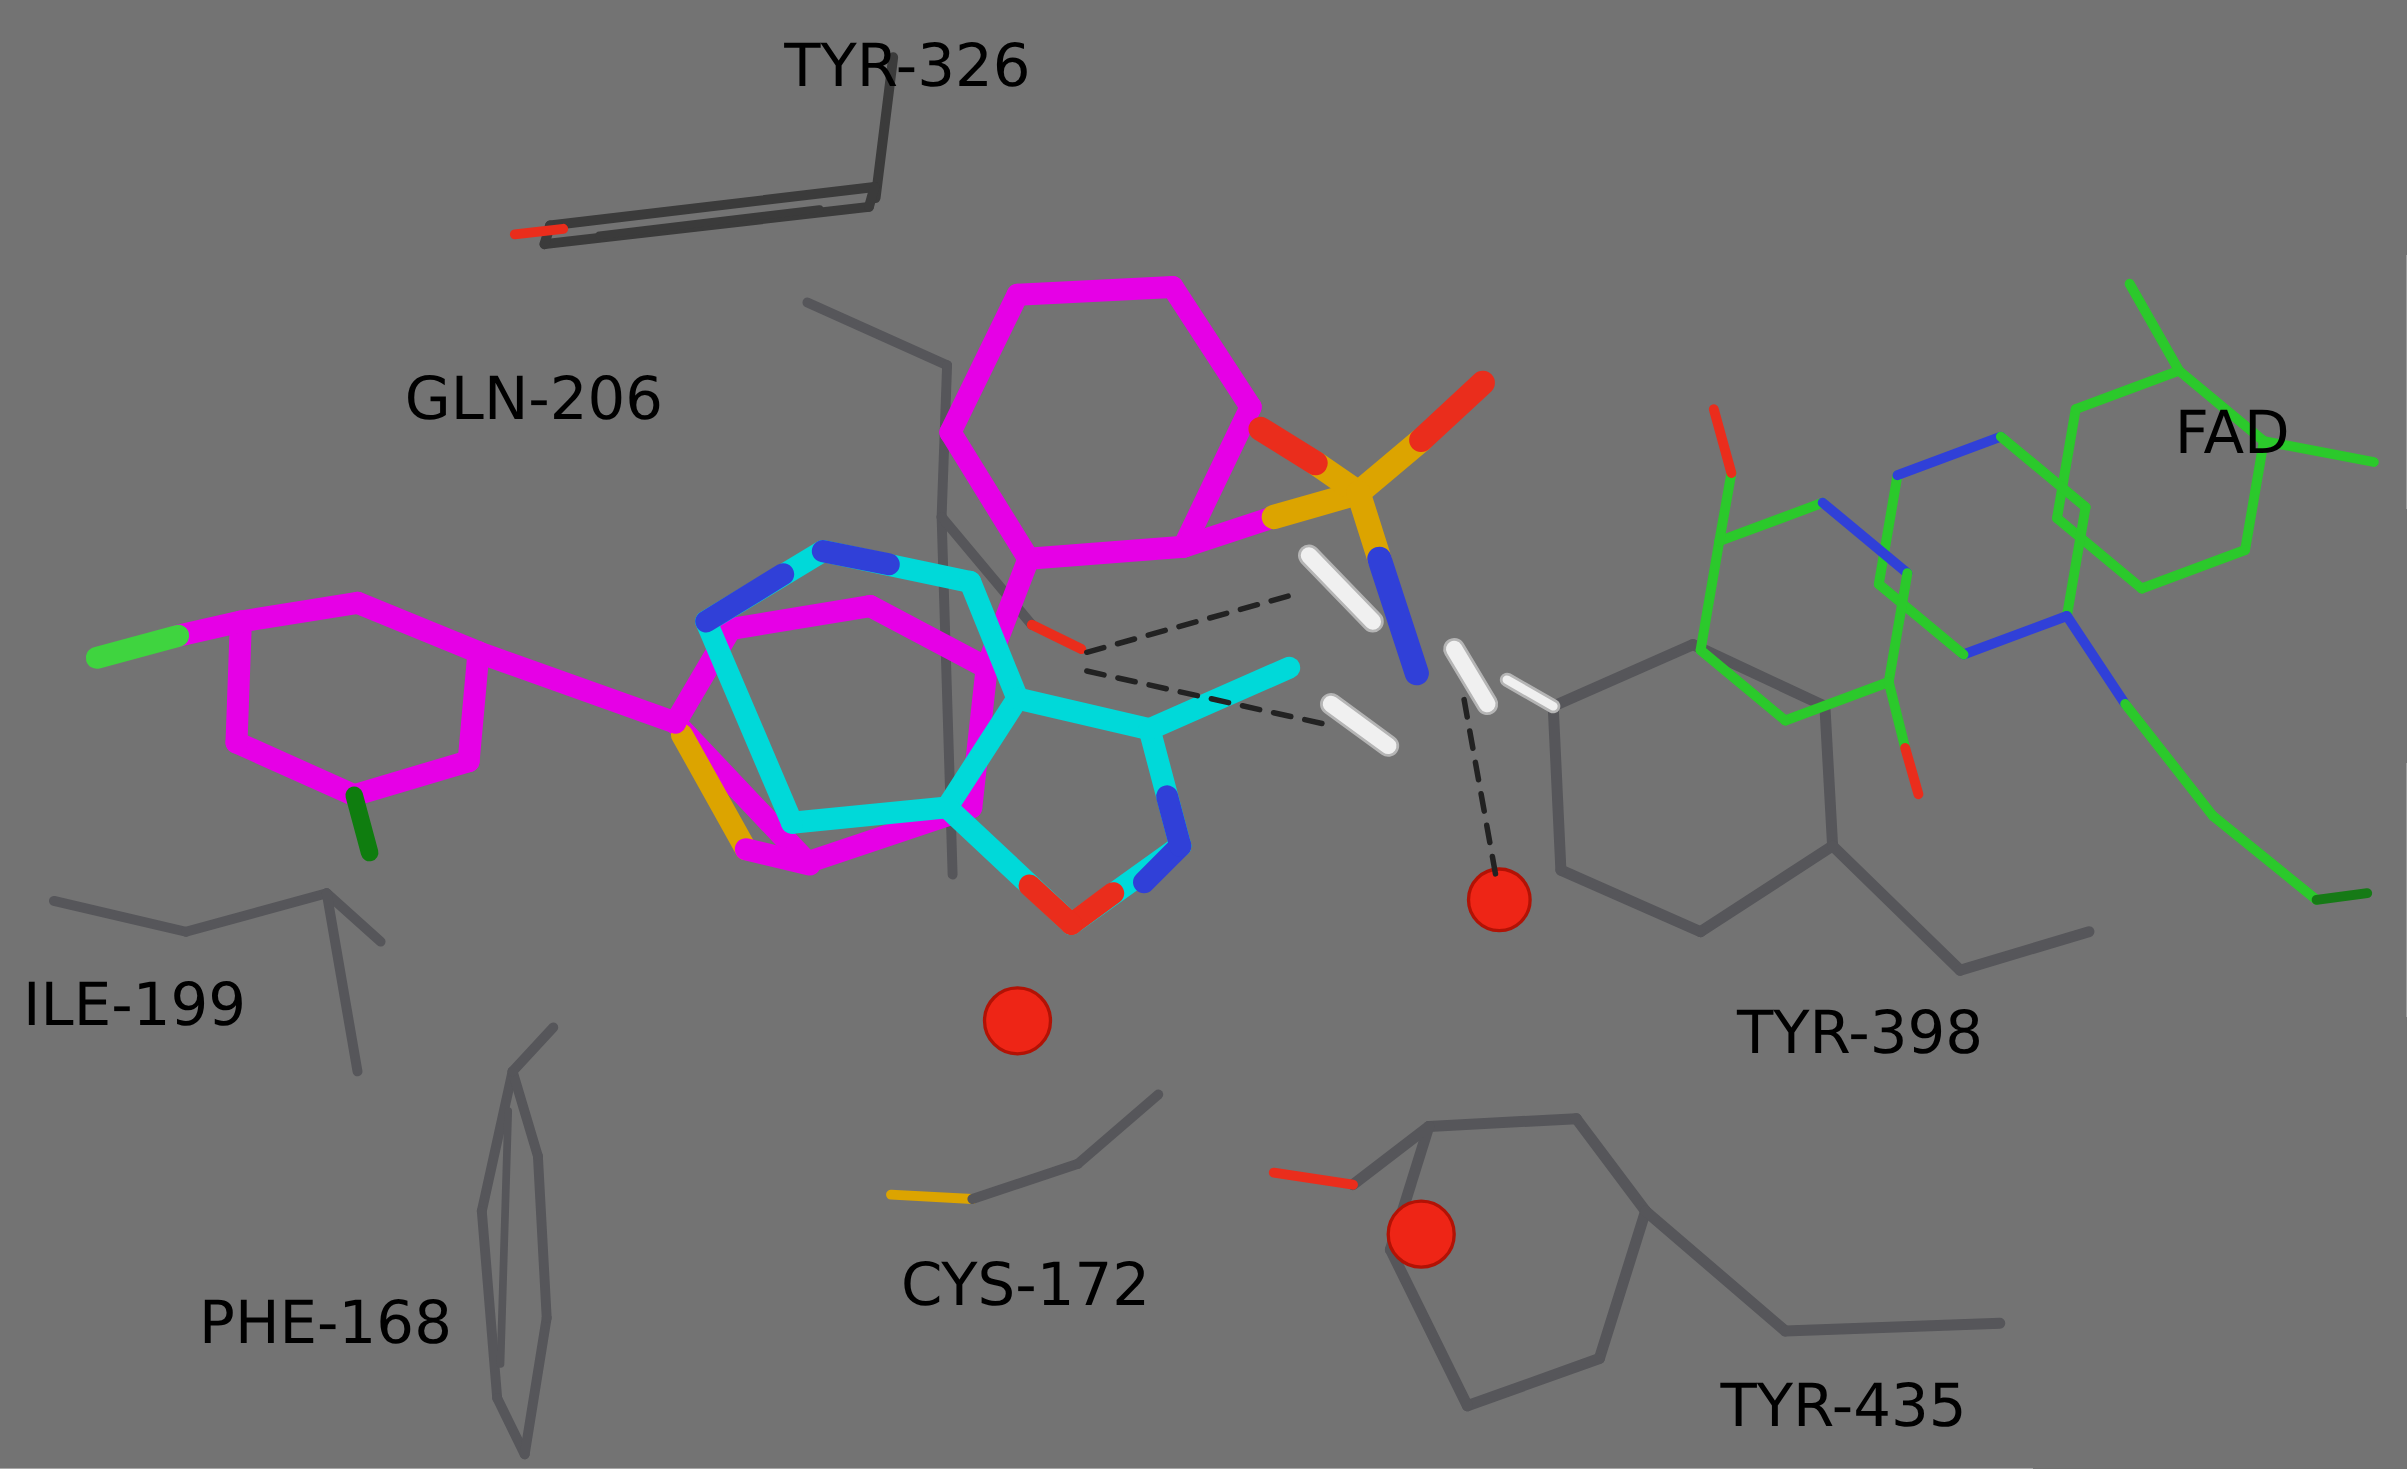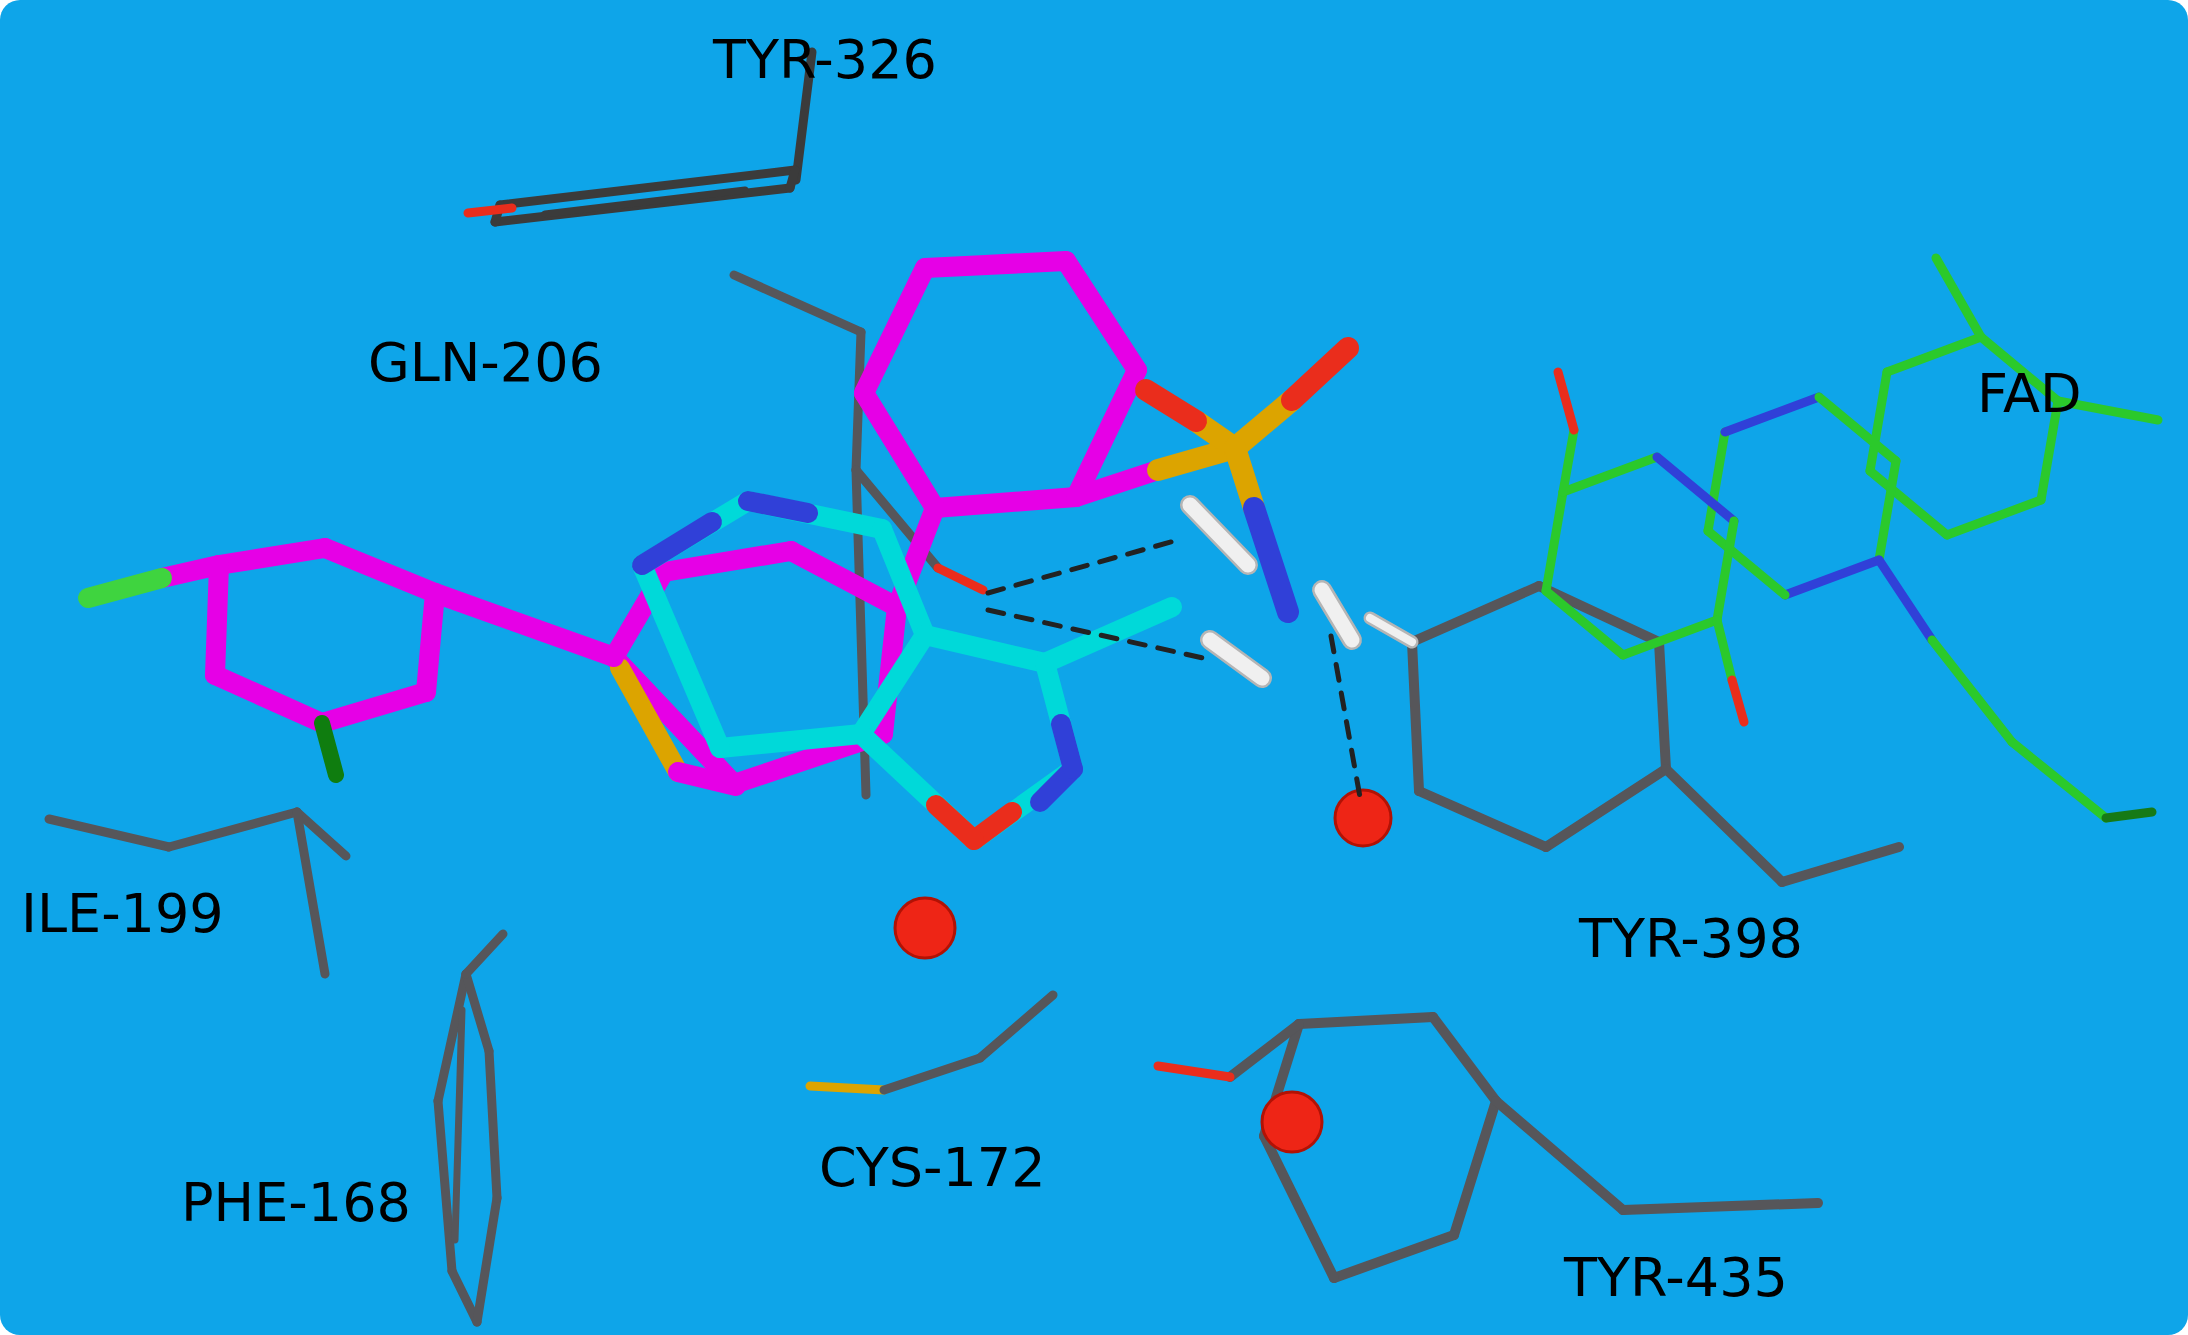--- a/index.html
+++ b/index.html
@@ -1,16 +1,16 @@
 <!DOCTYPE html>
 <html><head>
 <meta charset="utf-8">
 <style>
   html,body{margin:0;padding:0;background:#ffffff;}
-  .figure-wrap{width:100%;max-width:2188px;margin:0 auto;background:#0ea5e9;border-radius:20px;}
+  .figure-wrap{width:100%;max-width:2188px;margin:0 auto;background:#737373;}
   svg{display:block;width:100%;height:auto;}
   text.residue-label{
     font-family:"DejaVu Sans","Liberation Sans",sans-serif;
     font-size:54px;
     fill:#000000;
   }
 </style>
 </head>
 <body>
 

